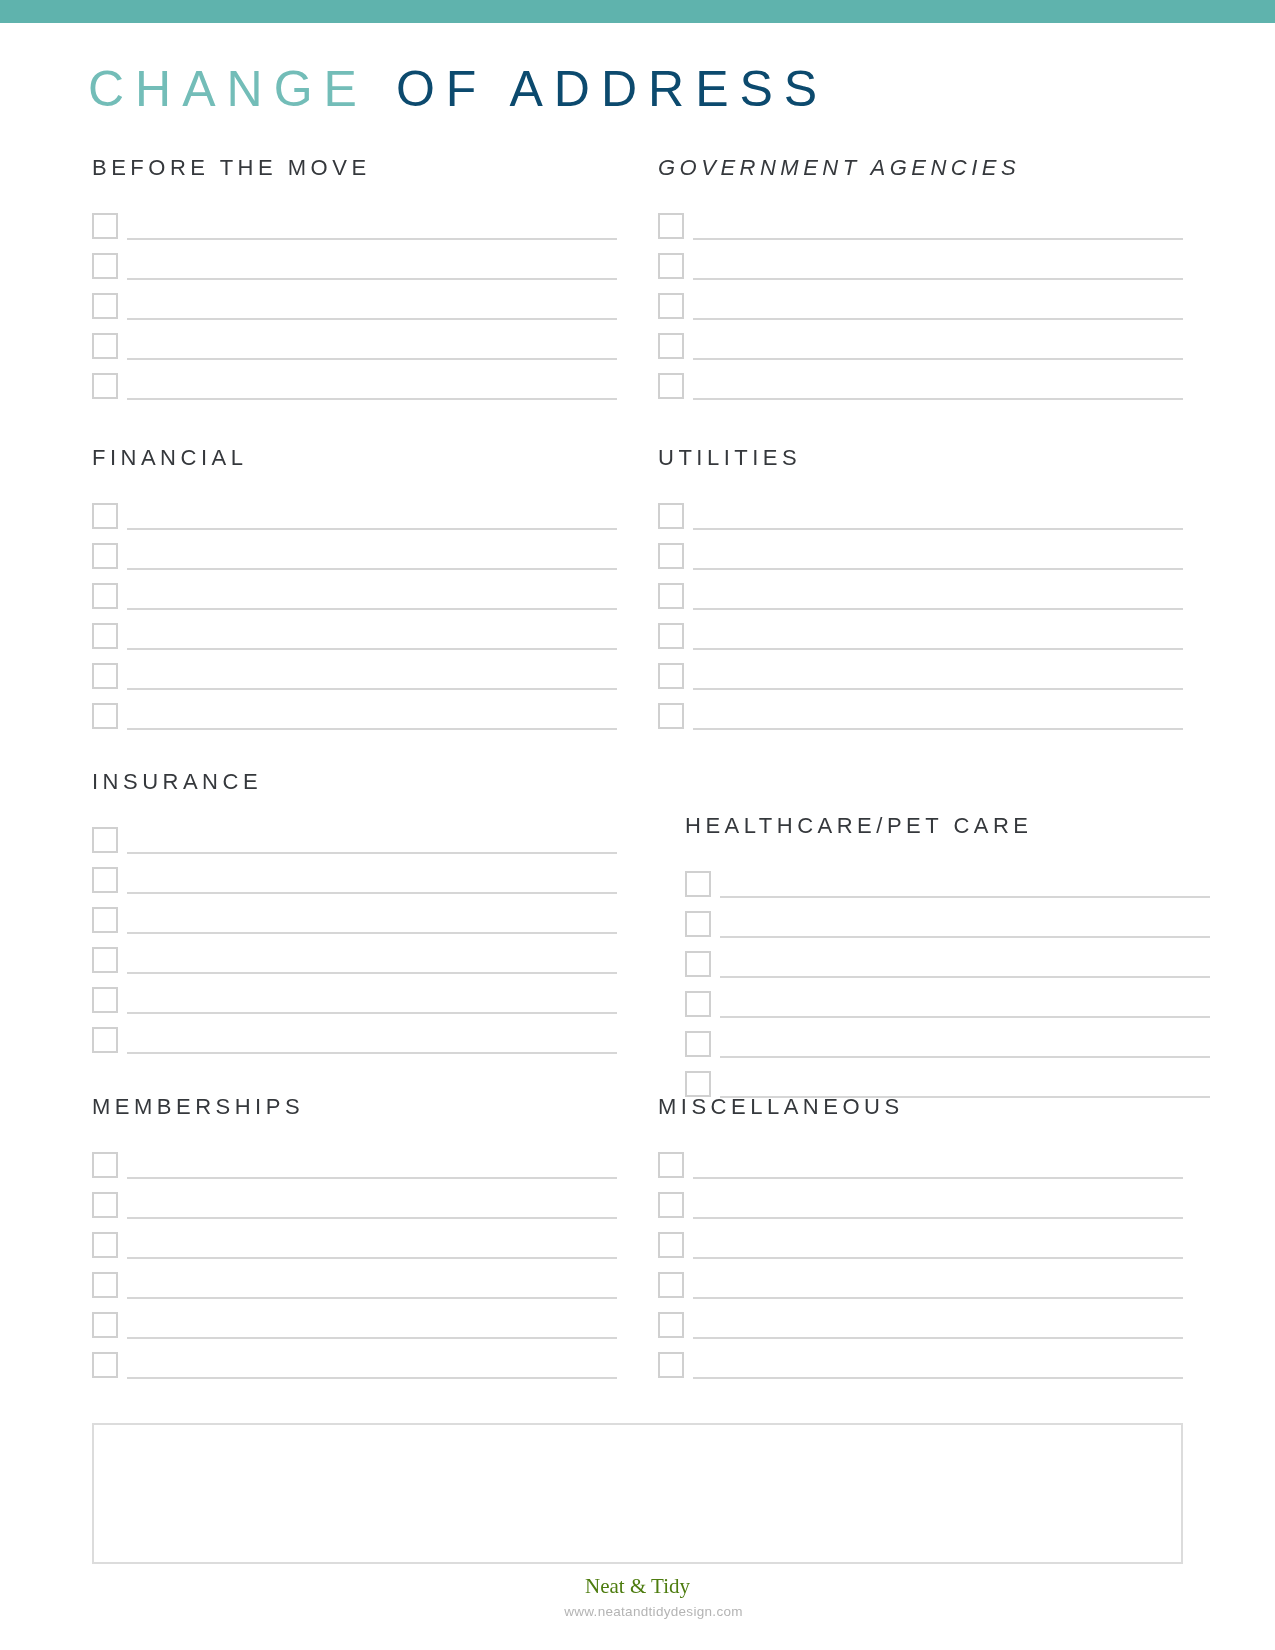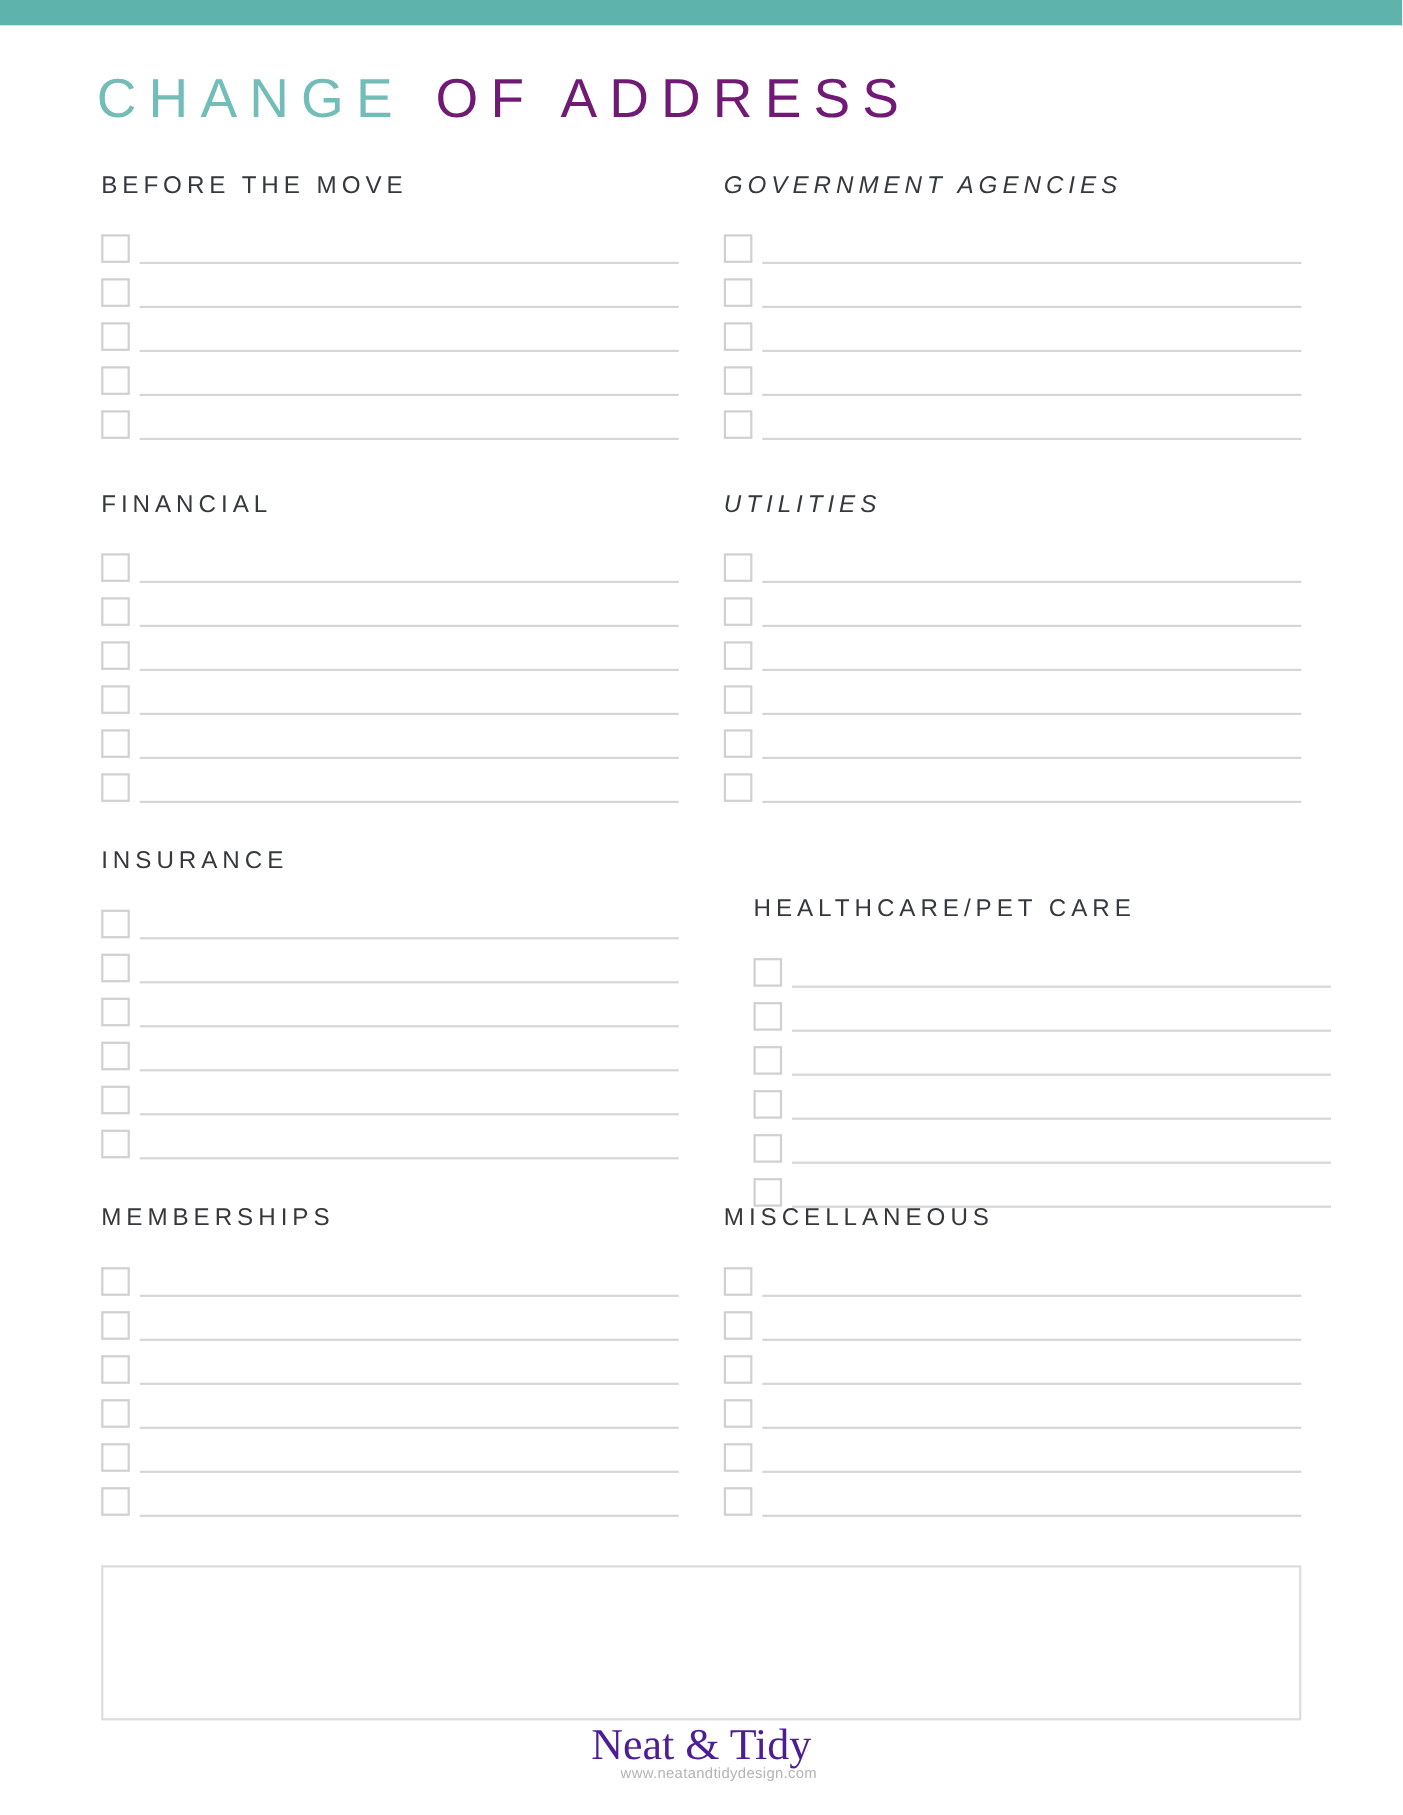--- a/index.html
+++ b/index.html
@@ -69,40 +69,40 @@
     background: #ffffff;
   }
   .footer {
     position: absolute;
     left: 0; top: 1570px;
     width: 100%;
     text-align: center;
   }
   .brand {
     font-family: "Liberation Serif", serif;
-    font-size: 40px;
+    font-size: 21px;
     line-height: 32px;
-    color: #4c1d95;
+    color: #4d7c0f;
   }
   .site {
     margin-top: 2px;
     font-size: 13.5px;
     line-height: 16px;
     color: #b4b4b4;
     letter-spacing: 0.3px;
     padding-left: 32px;
   }
 </style>
 </head>
 <body>
 
 <div class="page">
   <div class="topbar" style="background: rgb(95, 179, 173);"></div>
 
-  <h1 class="title"><span class="hl" style="color: rgb(115, 189, 184);">CHANGE</span><span class="rest" style="color: #701a75;">OF ADDRESS</span></h1>
+  <h1 class="title"><span class="hl" style="color: rgb(115, 189, 184);">CHANGE</span><span class="rest" style="color: #0c4a6e;">OF ADDRESS</span></h1>
 
   <div id="sections">
       <div class="section" style="left: 92px; top: 159px;">
         <h2>BEFORE THE MOVE</h2>
         <div class="rows">
           <div class="row">
             <span class="cbx"></span>
             <span class="line"></span>
           </div>
           <div class="row">
@@ -170,21 +170,21 @@
           <div class="row">
             <span class="cbx"></span>
             <span class="line"></span>
           </div>
           <div class="row">
             <span class="cbx"></span>
             <span class="line"></span>
           </div>
         </div>
       </div>
-      <div class="section" style="left: 658px; top: 449px; font-style: italic;">
+      <div class="section" style="left: 658px; top: 449px;">
         <h2>UTILITIES</h2>
         <div class="rows">
           <div class="row">
             <span class="cbx"></span>
             <span class="line"></span>
           </div>
           <div class="row">
             <span class="cbx"></span>
             <span class="line"></span>
           </div>

